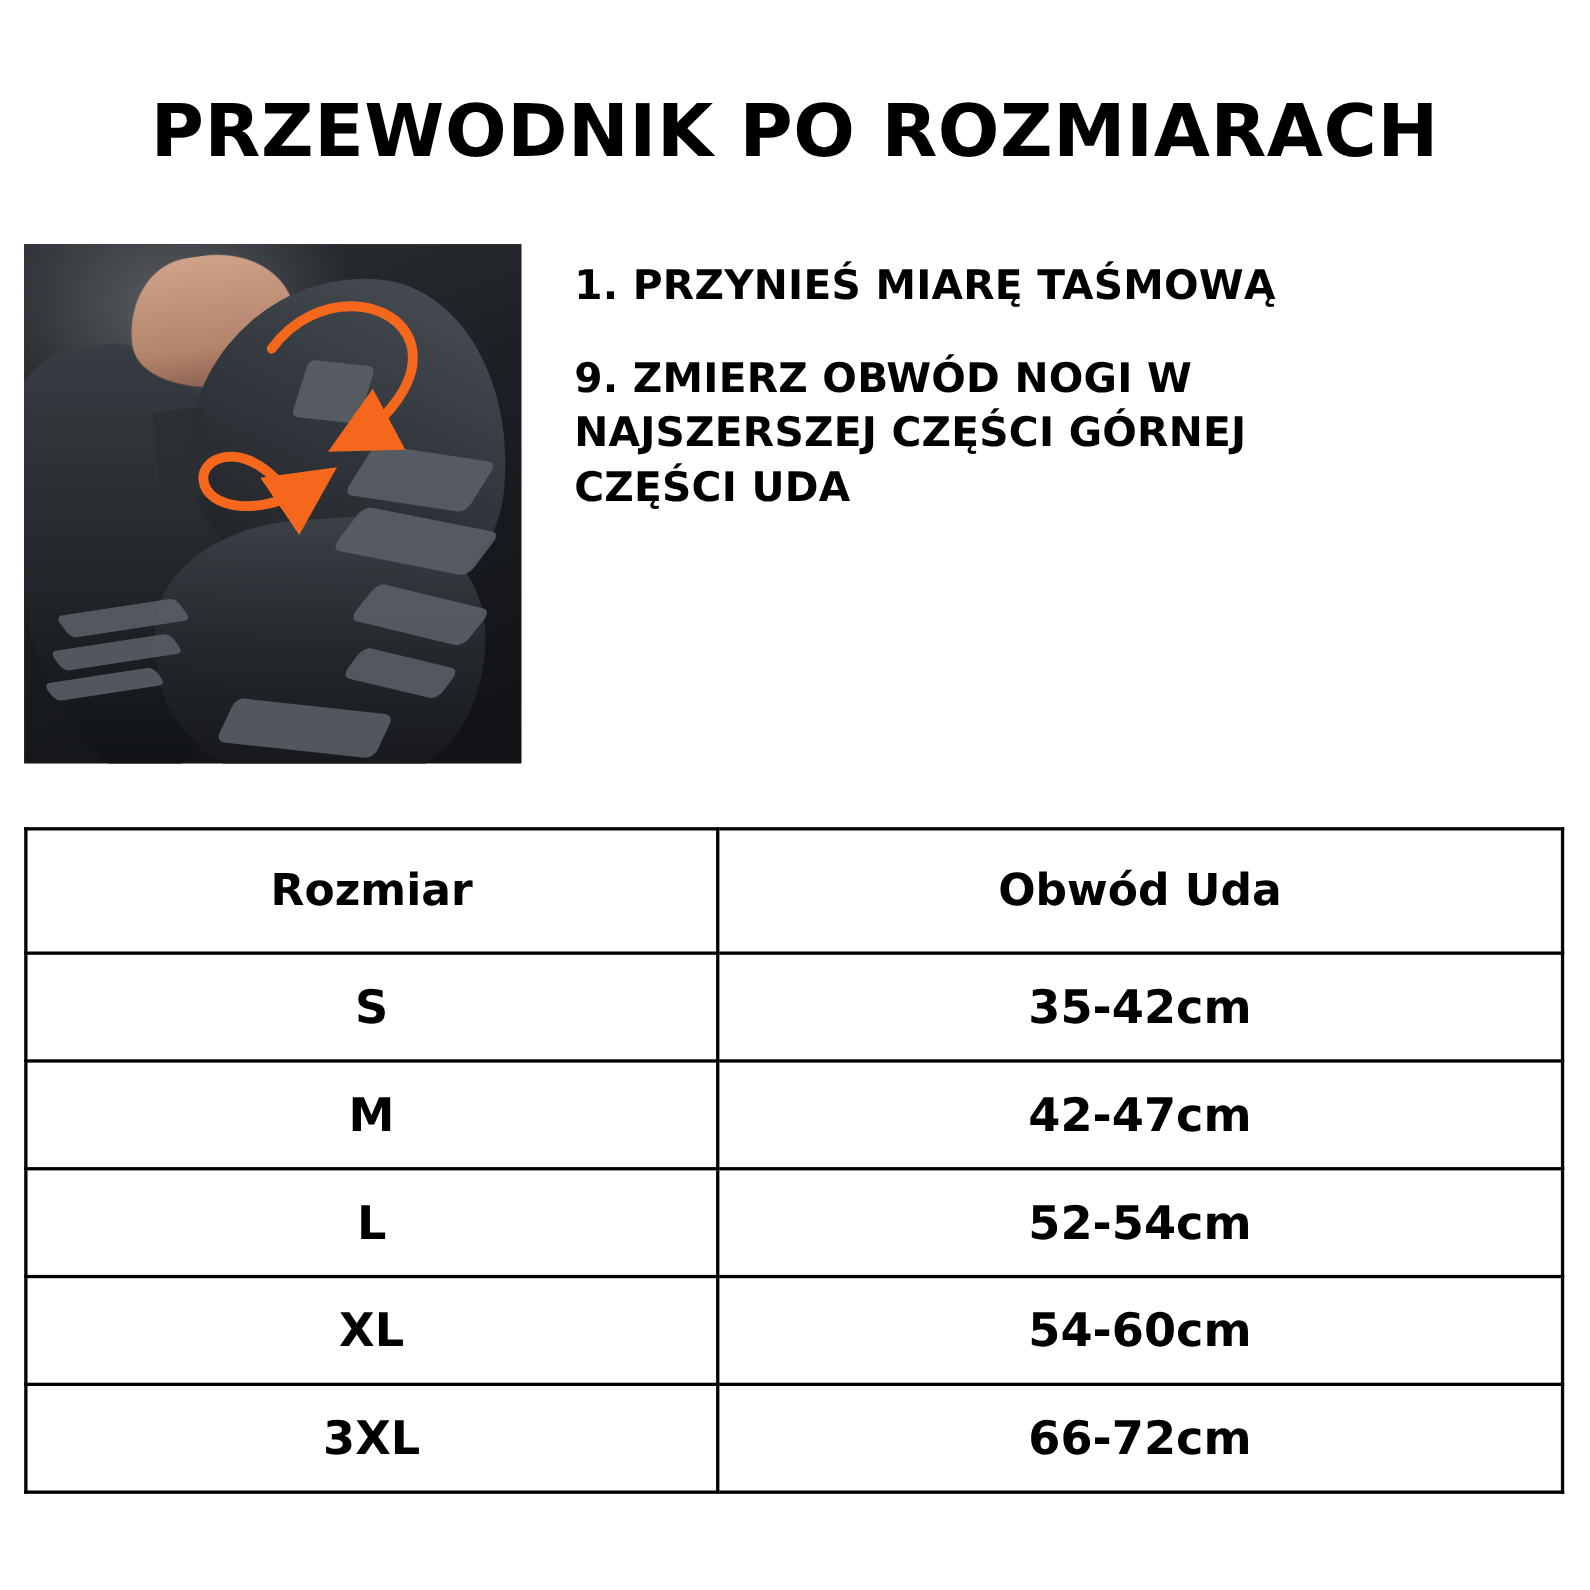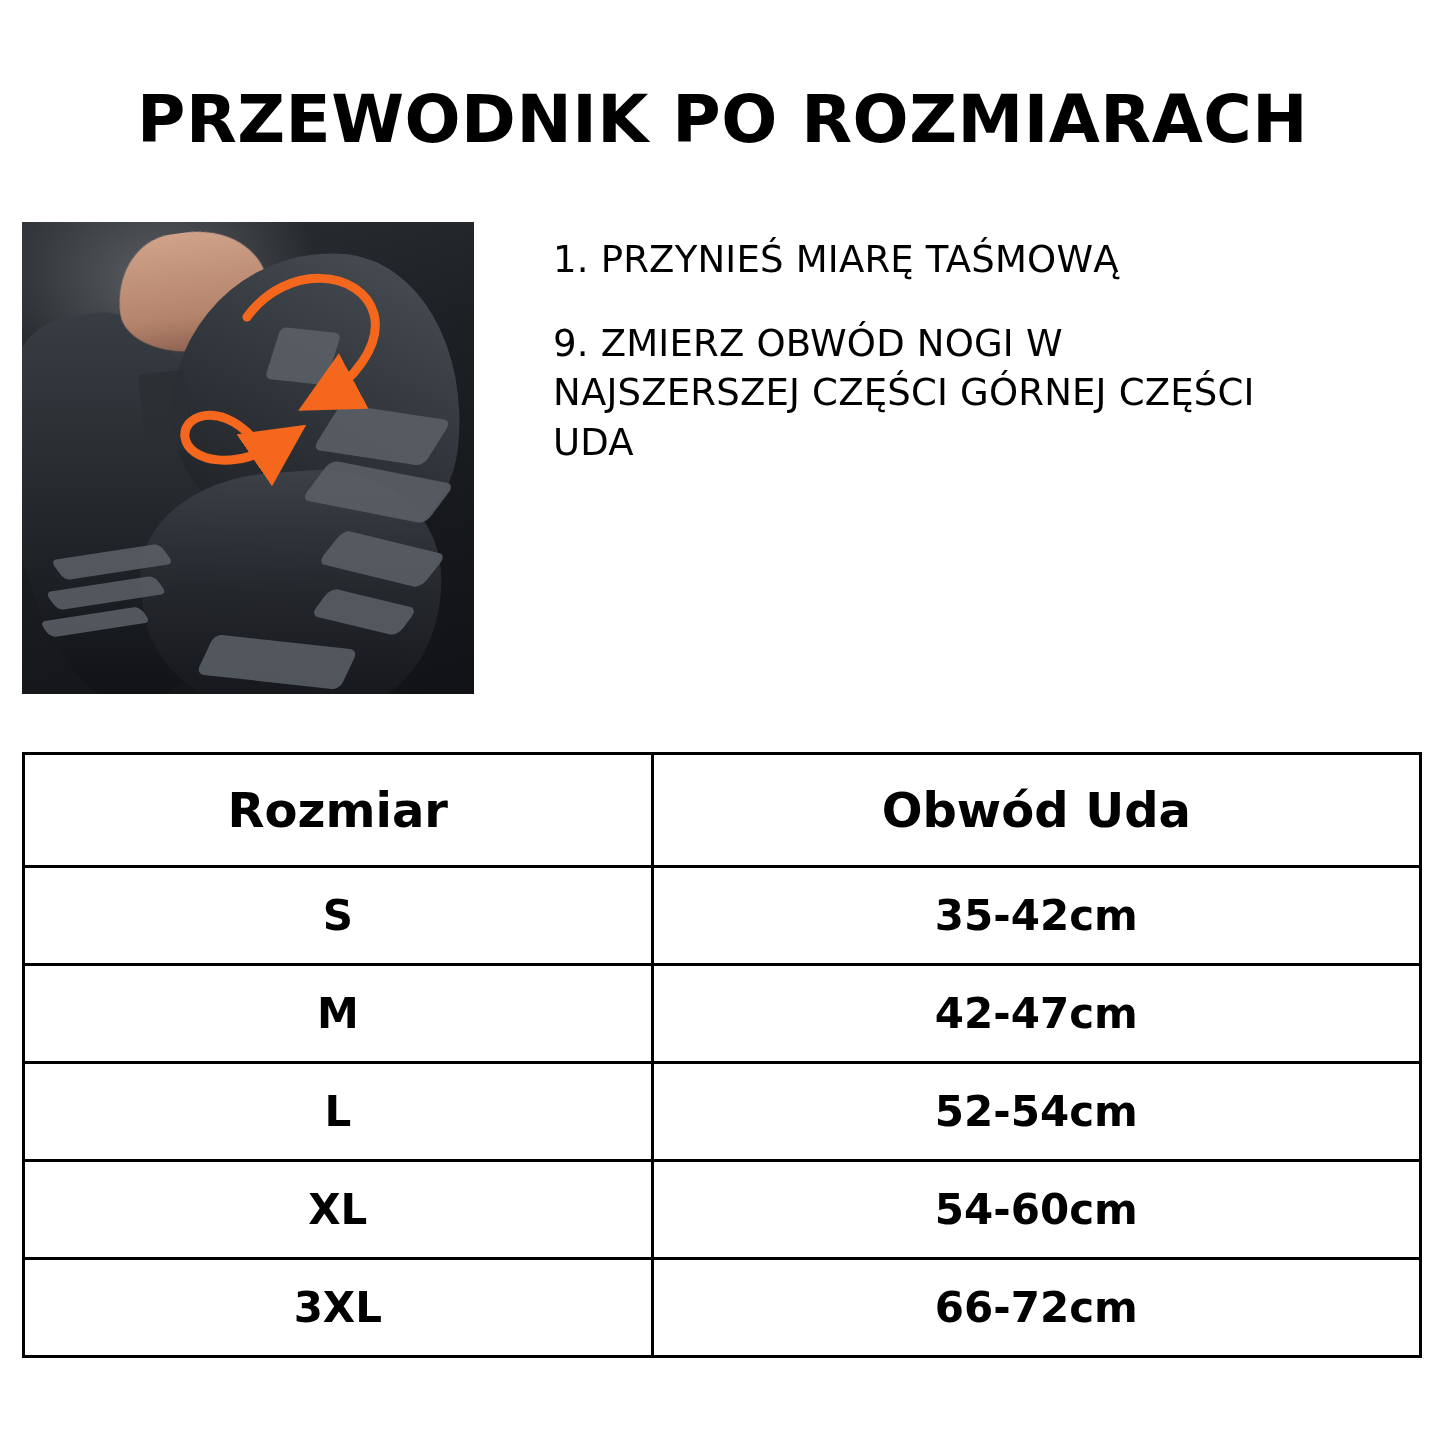--- a/index.html
+++ b/index.html
@@ -122,26 +122,25 @@
 
   
   .steps {
     position: absolute;
     top: 235px;
     left: 522px;
     width: 760px;
   }
   .step {
     font-size: 37px;
-    font-weight: 400;
+    font-weight: 700;
     line-height: 1.34;
     margin-bottom: 34px;
     letter-spacing: 0.2px;
     white-space: pre-line;
-    margin-left: 31px;
   }
 
   
   .table {
     position: absolute;
     top: 752px;
     left: 22px;
     width: 1400px;
     border: 3px solid #000;
     border-collapse: collapse;
@@ -150,21 +149,21 @@
   .table td, .table th {
     border: 3px solid #000;
     text-align: center;
     padding: 0;
     height: 95px;
     vertical-align: middle;
   }
   .table col.c1 { width: 45%; }
   .table col.c2 { width: 55%; }
   .table th {
-    font-size: 48px;
+    font-size: 40px;
     font-weight: 800;
     height: 110px;
   }
   .table td {
     font-size: 42px;
     font-weight: 800;
   }
 </style>
 </head>
 <body>

